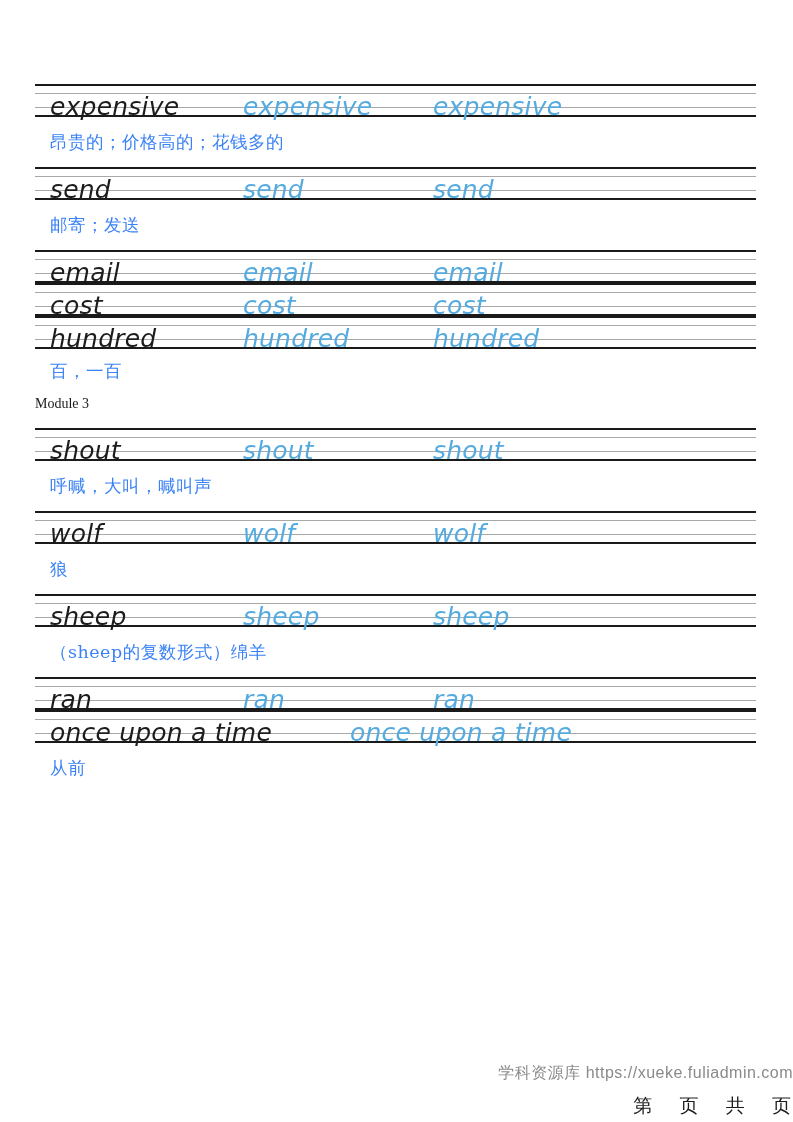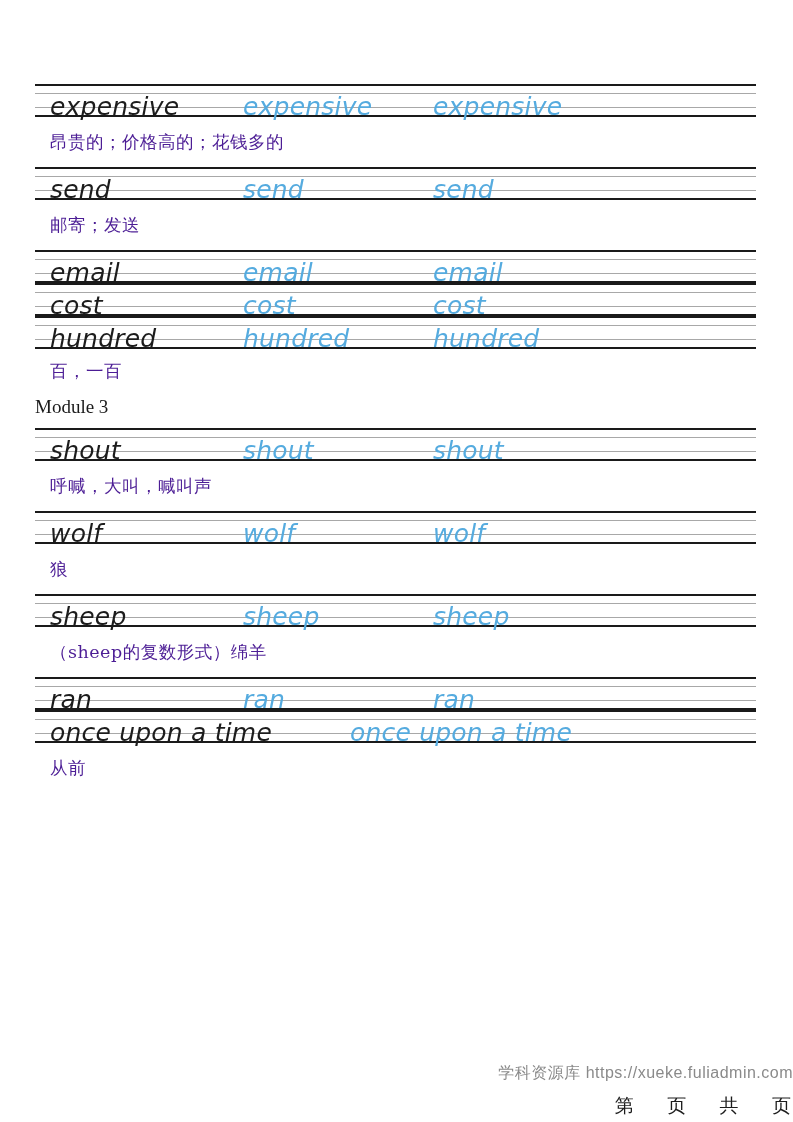--- a/index.html
+++ b/index.html
@@ -59,32 +59,32 @@
   .word.trace { color: var(--trace-blue); }
   .word.c1   { left: 208px; }
   .word.c2   { left: 398px; }
   .word.cmid { left: 315px; }
   .meaning {
     height: 50px;
     display: flex;
     align-items: center;
     padding-left: 15px;
     font-size: 17.5px;
-    color: #4c1d95;
+    color: #3b82f6;
     font-family: "DejaVu Serif", serif;
     letter-spacing: 0.5px;
   }
   .meaning.tight { height: 44px; }
   .module-row {
     height: 35px;
     display: flex;
     align-items: flex-start;
     padding-top: 3px;
     font-family: "Liberation Serif", serif;
-    font-size: 19px;
+    font-size: 14px;
     color: #1a1a1a;
   }
   .footer {
     position: absolute;
     left: 0;
     bottom: 0;
     width: 100%;
     text-align: right;
     padding-bottom: 3px;
   }
@@ -92,21 +92,21 @@
     font-size: 16px;
     color: var(--footer-gray);
     letter-spacing: 0.5px;
     margin-bottom: 9px;
   }
   .page-line {
     font-size: 19px;
     color: var(--ink);
     word-spacing: 18px;
     letter-spacing: 2px;
-    font-family: Liberation Mono, monospace;
+    font-family: Liberation Sans, sans-serif;
   }
 </style>
 </head>
 <body>
 
 <div class="sheet">
 
   <section class="entry">
     <div class="four-line">
       <span class="word black">expensive</span>

